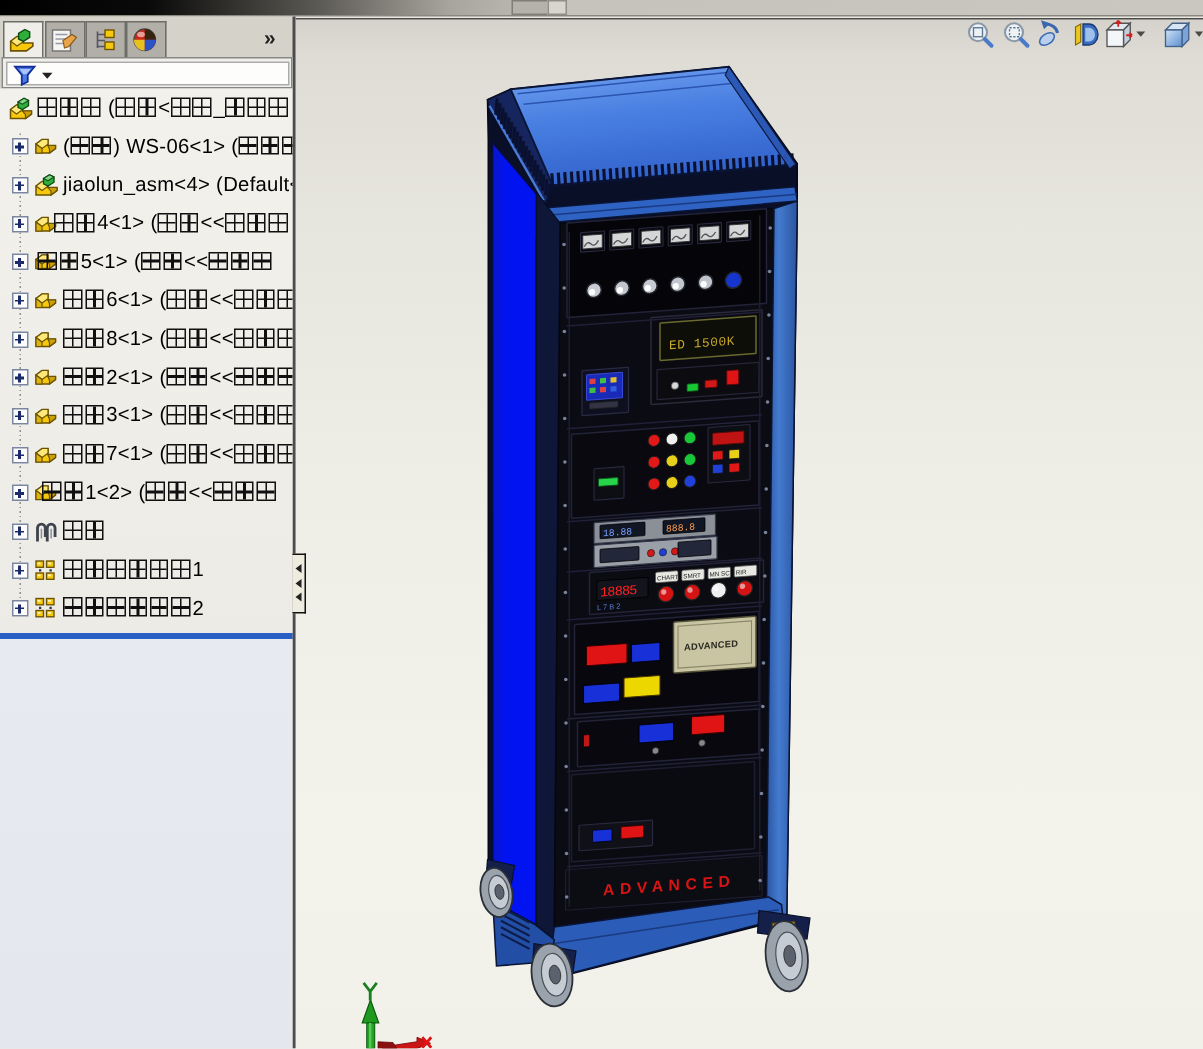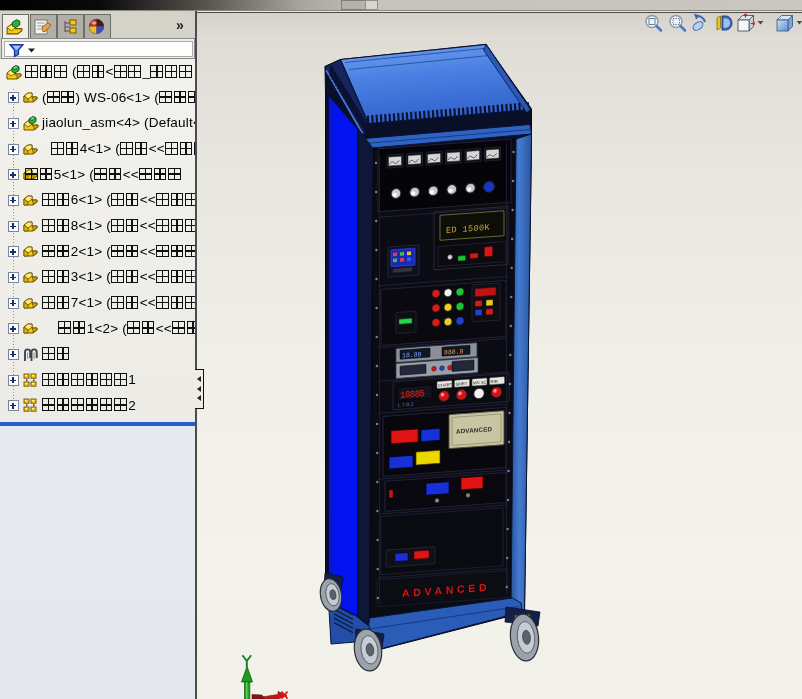--- a/index.html
+++ b/index.html
@@ -137,21 +137,21 @@
           <div class="exp">
             <b class="eh"></b>
             <b class="ev"></b>
           </div>
           <svg class="ti" style="left:22px;top:-8.5px" width="17" height="17" viewBox="0 0 17 17">
 <polygon points="2,7 6,4 10,4 10,8 15,8 15,10 11,13 2,13" fill="#f6c80e" stroke="#6b5200" stroke-width="1"></polygon>
 <polygon points="2,7 6,4 10,4 10,7.2 6,10" fill="#ffe87a" stroke="#6b5200" stroke-width="0.8"></polygon>
 <polygon points="10,8 15,8 15,10 11,13 11,10.5" fill="#caa106" stroke="#6b5200" stroke-width="0.8"></polygon>
 <polygon points="2,7 6,10 6,13 2,13" fill="#e0b40a" stroke="#6b5200" stroke-width="0.8"></polygon>
 </svg>
-          <span class="rt" style="left:51px"><i class="c"></i><i class="c"></i>4&lt;1&gt; (<i class="c"></i><i class="c"></i>&lt;&lt;<i class="c"></i><i class="c"></i><i class="c"></i></span>
+          <span class="rt" style="left:36px"><i class="c"></i><i class="c"></i>4&lt;1&gt; (<i class="c"></i><i class="c"></i>&lt;&lt;<i class="c"></i><i class="c"></i><i class="c"></i></span>
         </div>
 <div class="row" style="top:115.8px">
           <div class="exp">
             <b class="eh"></b>
             <b class="ev"></b>
           </div>
           <svg class="ti" style="left:22px;top:-8.5px" width="17" height="17" viewBox="0 0 17 17">
 <polygon points="2,7 6,4 10,4 10,8 15,8 15,10 11,13 2,13" fill="#f6c80e" stroke="#6b5200" stroke-width="1"></polygon>
 <polygon points="2,7 6,4 10,4 10,7.2 6,10" fill="#ffe87a" stroke="#6b5200" stroke-width="0.8"></polygon>
 <polygon points="10,8 15,8 15,10 11,13 11,10.5" fill="#caa106" stroke="#6b5200" stroke-width="0.8"></polygon>
@@ -228,21 +228,21 @@
           <div class="exp">
             <b class="eh"></b>
             <b class="ev"></b>
           </div>
           <svg class="ti" style="left:22px;top:-8.5px" width="17" height="17" viewBox="0 0 17 17">
 <polygon points="2,7 6,4 10,4 10,8 15,8 15,10 11,13 2,13" fill="#f6c80e" stroke="#6b5200" stroke-width="1"></polygon>
 <polygon points="2,7 6,4 10,4 10,7.2 6,10" fill="#ffe87a" stroke="#6b5200" stroke-width="0.8"></polygon>
 <polygon points="10,8 15,8 15,10 11,13 11,10.5" fill="#caa106" stroke="#6b5200" stroke-width="0.8"></polygon>
 <polygon points="2,7 6,10 6,13 2,13" fill="#e0b40a" stroke="#6b5200" stroke-width="0.8"></polygon>
 </svg>
-          <span class="rt" style="left:58px"><i class="c"></i><i class="c"></i>1&lt;2&gt; (<i class="c"></i><i class="c"></i>&lt;&lt;<i class="c"></i><i class="c"></i><i class="c"></i></span>
+          <span class="rt" style="left:28px"><i class="c"></i><i class="c"></i>1&lt;2&gt; (<i class="c"></i><i class="c"></i>&lt;&lt;<i class="c"></i><i class="c"></i><i class="c"></i></span>
         </div>
 <div class="row" style="top:295.3px">
           <div class="exp">
             <b class="eh"></b>
             <b class="ev"></b>
           </div>
           <svg class="ti" style="left:22px;top:-8.5px" width="17" height="17" viewBox="0 0 17 17">
 <path d="M3,15 V6 a2.6,2.6 0 0 1 5.2,0 V12" fill="none" stroke="#3f444c" stroke-width="1.9"></path>
 <path d="M5.6,13 V6.5" fill="none" stroke="#8a9098" stroke-width="1"></path>
 <path d="M9.5,15 V6 a2.6,2.6 0 0 1 5.2,0 V12" fill="none" stroke="#3f444c" stroke-width="1.9"></path>

